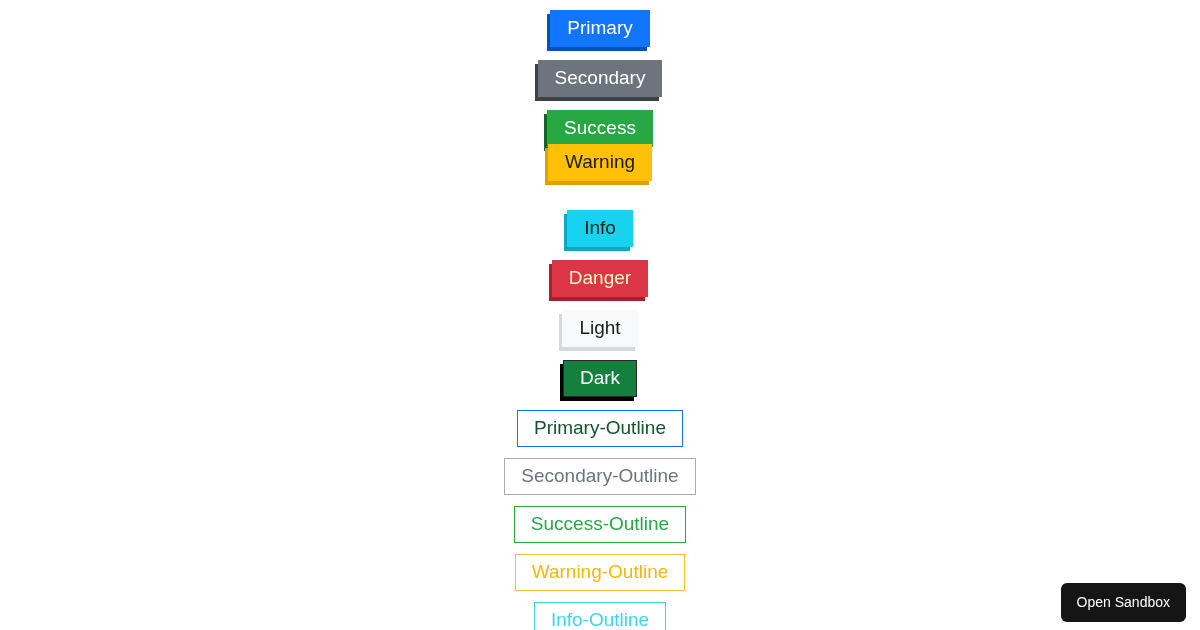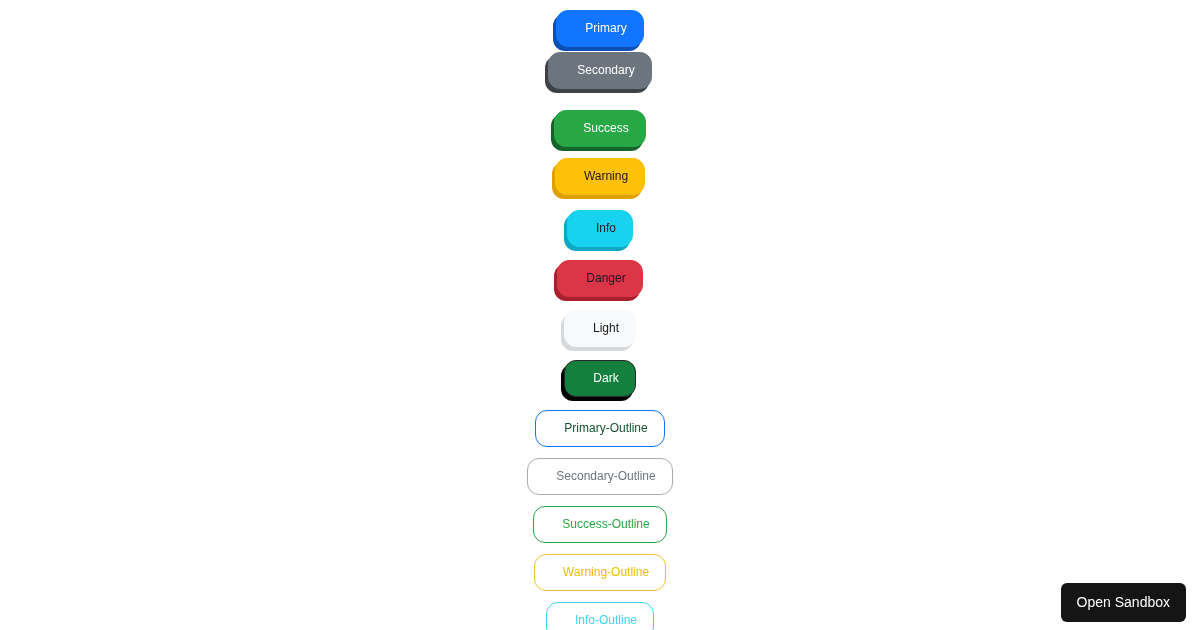--- a/index.html
+++ b/index.html
@@ -35,28 +35,28 @@
 
   .btn-row {
     display: flex;
     justify-content: center;
     width: 100%;
   }
 
   .btn {
     display: inline-block;
     font-family: "Liberation Sans", sans-serif;
-    font-size: 12px;
+    font-size: 19px;
     line-height: 20px;
     font-weight: 400;
     text-align: center;
     white-space: nowrap;
-    border-radius: 12px;
+    border-radius: 0;
     border: 1px solid transparent;
-    padding: 7px 16px 8px 28px;
+    padding: 7px 16px 8px 16px;
     cursor: pointer;
     user-select: none;
     text-decoration: none;
   }
 
   
   .btn.solid {
     box-shadow: -3px 4px 0 0 var(--sh, rgba(0,0,0,.35));
   }
 
@@ -85,34 +85,34 @@
 </style>
 </head>
 <body style="background: rgb(255, 255, 255);">
 
 <div id="stage">
 
   <div class="btn-column">
       <div class="btn-row" style="position: absolute; left: 0px; top: 10px;">
         <button class="btn solid" style="background: rgb(18, 117, 255); color: rgb(255, 255, 255); border-color: rgb(18, 117, 255); --sh: #0a4fb5;">Primary</button>
       </div>
-      <div class="btn-row" style="position: absolute; left: 0px; top: 52px;">
+      <div class="btn-row" style="position: absolute; left: 0px; top: 60px;">
         <button class="btn solid" style="background: rgb(108, 117, 125); color: rgb(255, 255, 255); border-color: rgb(108, 117, 125); --sh: #3d4246;">Secondary</button>
       </div>
       <div class="btn-row" style="position: absolute; left: 0px; top: 110px;">
         <button class="btn solid" style="background: rgb(40, 167, 69); color: rgb(255, 255, 255); border-color: rgb(40, 167, 69); --sh: #14642a;">Success</button>
       </div>
-      <div class="btn-row" style="position: absolute; left: 0px; top: 158px;">
+      <div class="btn-row" style="position: absolute; left: 0px; top: 144px;">
         <button class="btn solid" style="background: rgb(255, 193, 7); color: rgb(27, 27, 27); border-color: rgb(255, 193, 7); --sh: #e0a100;">Warning</button>
       </div>
       <div class="btn-row" style="position: absolute; left: 0px; top: 210px;">
         <button class="btn solid" style="background: rgb(23, 211, 240); color: rgb(27, 27, 27); border-color: rgb(23, 211, 240); --sh: #0fa8c2;">Info</button>
       </div>
       <div class="btn-row" style="position: absolute; left: 0px; top: 260px;">
-        <button class="btn solid" style="background: rgb(220, 53, 69); color: #0f172a; border-color: rgb(220, 53, 69); --sh: #a8202d;">Danger</button>
+        <button class="btn solid" style="background: rgb(220, 53, 69); color: #fef9c3; border-color: rgb(220, 53, 69); --sh: #a8202d;">Danger</button>
       </div>
       <div class="btn-row" style="position: absolute; left: 0px; top: 310px;">
         <button class="btn solid" style="background: rgb(248, 249, 250); color: rgb(27, 27, 27); border-color: rgb(248, 249, 250); --sh: #d6d8da;">Light</button>
       </div>
       <div class="btn-row" style="position: absolute; left: 0px; top: 360px;">
         <button class="btn solid" style="background: #15803d; color: rgb(255, 255, 255); border-color: rgb(38, 41, 44); --sh: #000000;">Dark</button>
       </div>
       <div class="btn-row" style="position: absolute; left: 0px; top: 410px;">
         <button class="btn outline" style="background: rgb(255, 255, 255); color: #14532d; border-color: rgb(18, 117, 255);">Primary-Outline</button>
       </div>

